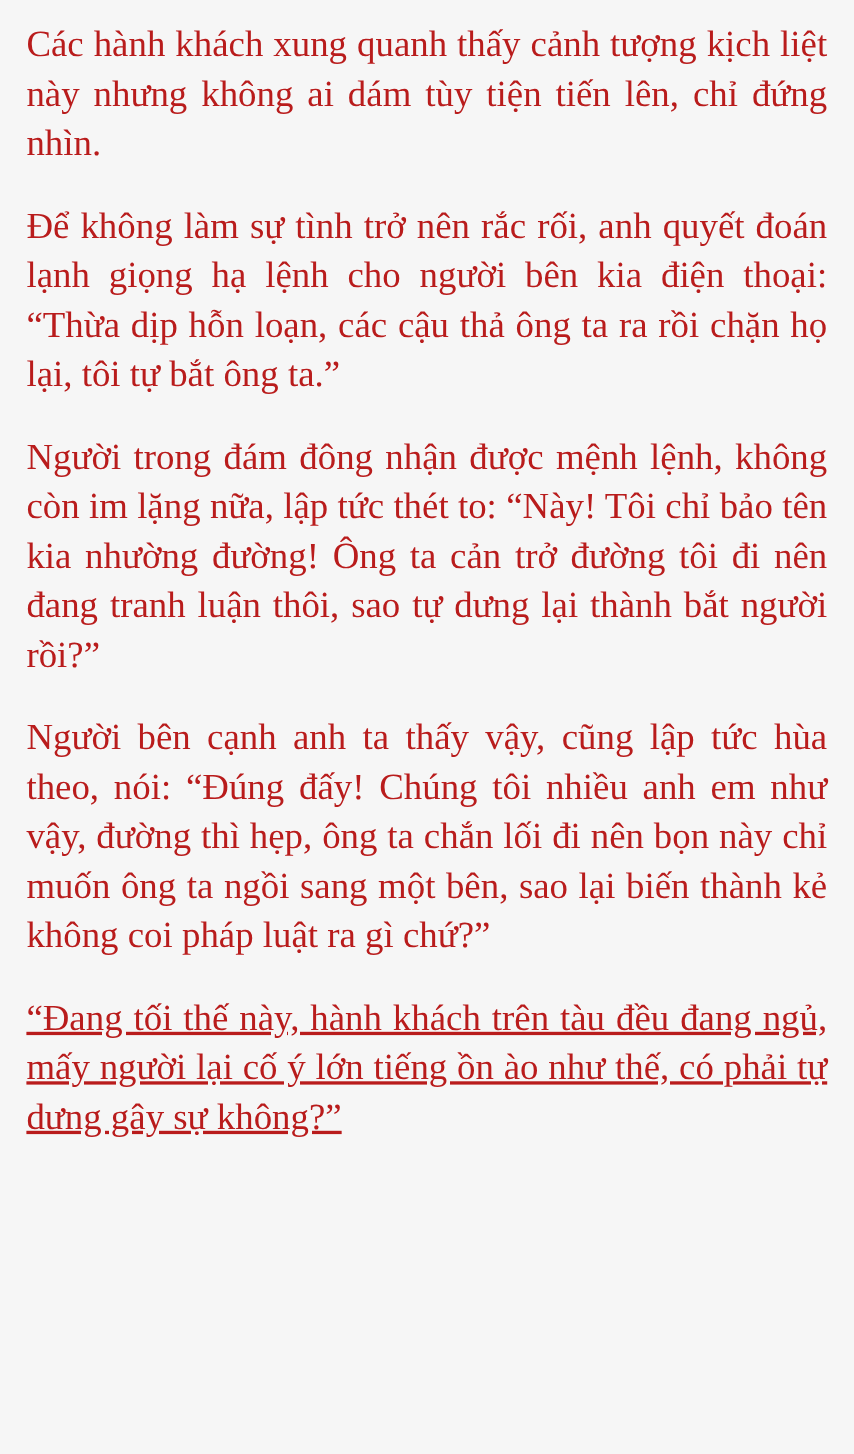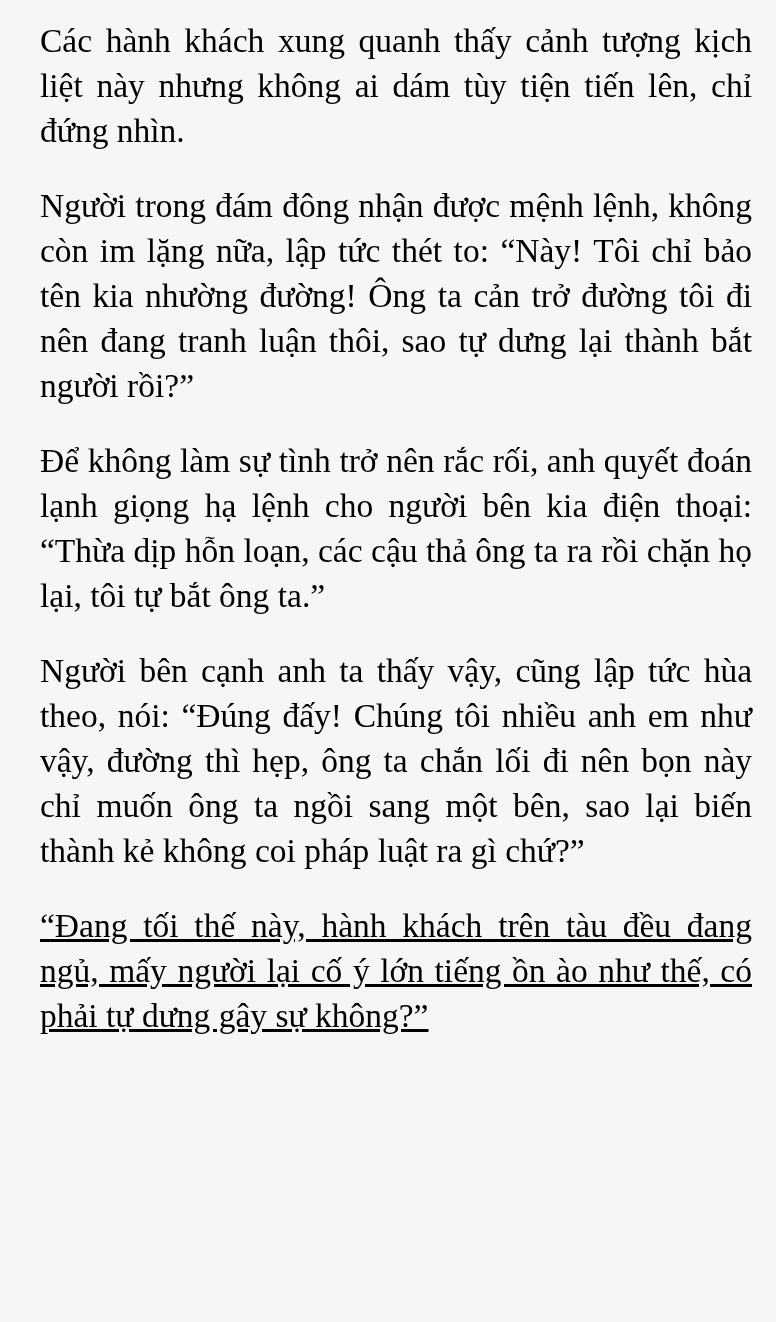--- a/index.html
+++ b/index.html
@@ -16,38 +16,38 @@
     width: 776px;
     min-height: 1322px;
     box-sizing: border-box;
     padding: 18px 24px 20px 24px;
     background: #f6f6f6;
   }
   .reader-body {
     display: block;
   }
   p.para {
-    margin: 0 0 30px 16px;
+    margin: 0 0 30px 0;
     font-size: 33.5px;
     line-height: 45px;
-    color: #000000;
+    color: #b91c1c;
     text-align: justify;
     text-justify: inter-word;
     letter-spacing: 0px;
     word-spacing: 0px;
   }
   p.para:last-child {
     margin-bottom: 0;
     text-decoration: underline;
   }
 </style>
 </head>
 <body>
 
 <div class="page">
   <div class="reader-body">
     <p class="para">Các hành khách xung quanh thấy cảnh tượng kịch liệt này nhưng không ai dám tùy tiện tiến lên, chỉ đứng nhìn.</p>
+    <p class="para">Để không làm sự tình trở nên rắc rối, anh quyết đoán lạnh giọng hạ lệnh cho người bên kia điện thoại: “Thừa dịp hỗn loạn, các cậu thả ông ta ra rồi chặn họ lại, tôi tự bắt ông ta.”</p>
     <p class="para">Người trong đám đông nhận được mệnh lệnh, không còn im lặng nữa, lập tức thét to: “Này! Tôi chỉ bảo tên kia nhường đường! Ông ta cản trở đường tôi đi nên đang tranh luận thôi, sao tự dưng lại thành bắt người rồi?”</p>
-    <p class="para">Để không làm sự tình trở nên rắc rối, anh quyết đoán lạnh giọng hạ lệnh cho người bên kia điện thoại: “Thừa dịp hỗn loạn, các cậu thả ông ta ra rồi chặn họ lại, tôi tự bắt ông ta.”</p>
     <p class="para">Người bên cạnh anh ta thấy vậy, cũng lập tức hùa theo, nói: “Đúng đấy! Chúng tôi nhiều anh em như vậy, đường thì hẹp, ông ta chắn lối đi nên bọn này chỉ muốn ông ta ngồi sang một bên, sao lại biến thành kẻ không coi pháp luật ra gì chứ?”</p>
     <p class="para">“Đang tối thế này, hành khách trên tàu đều đang ngủ, mấy người lại cố ý lớn tiếng ồn ào như thế, có phải tự dưng gây sự không?”</p>
   </div>
 </div>
 
 </body></html>

